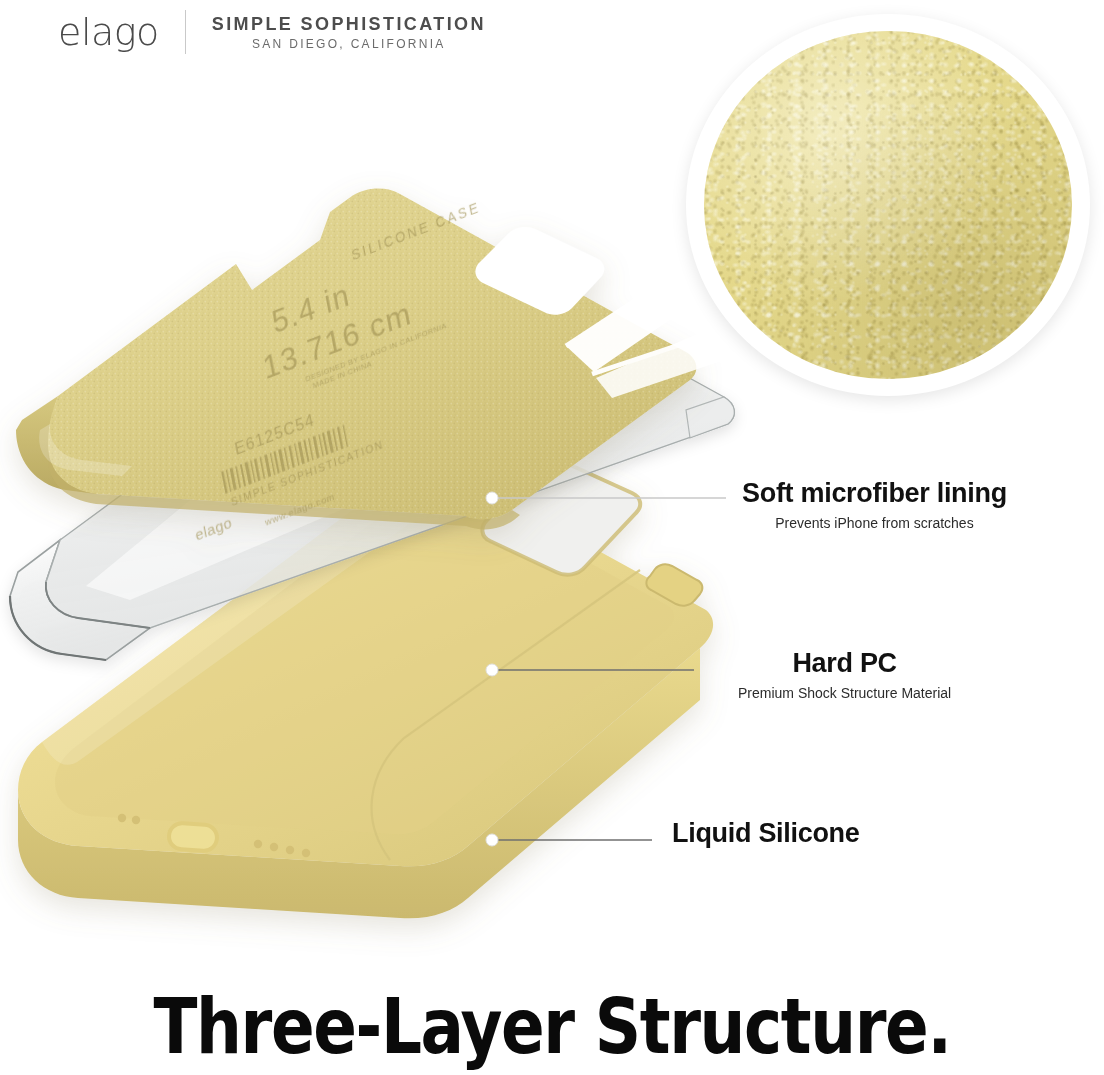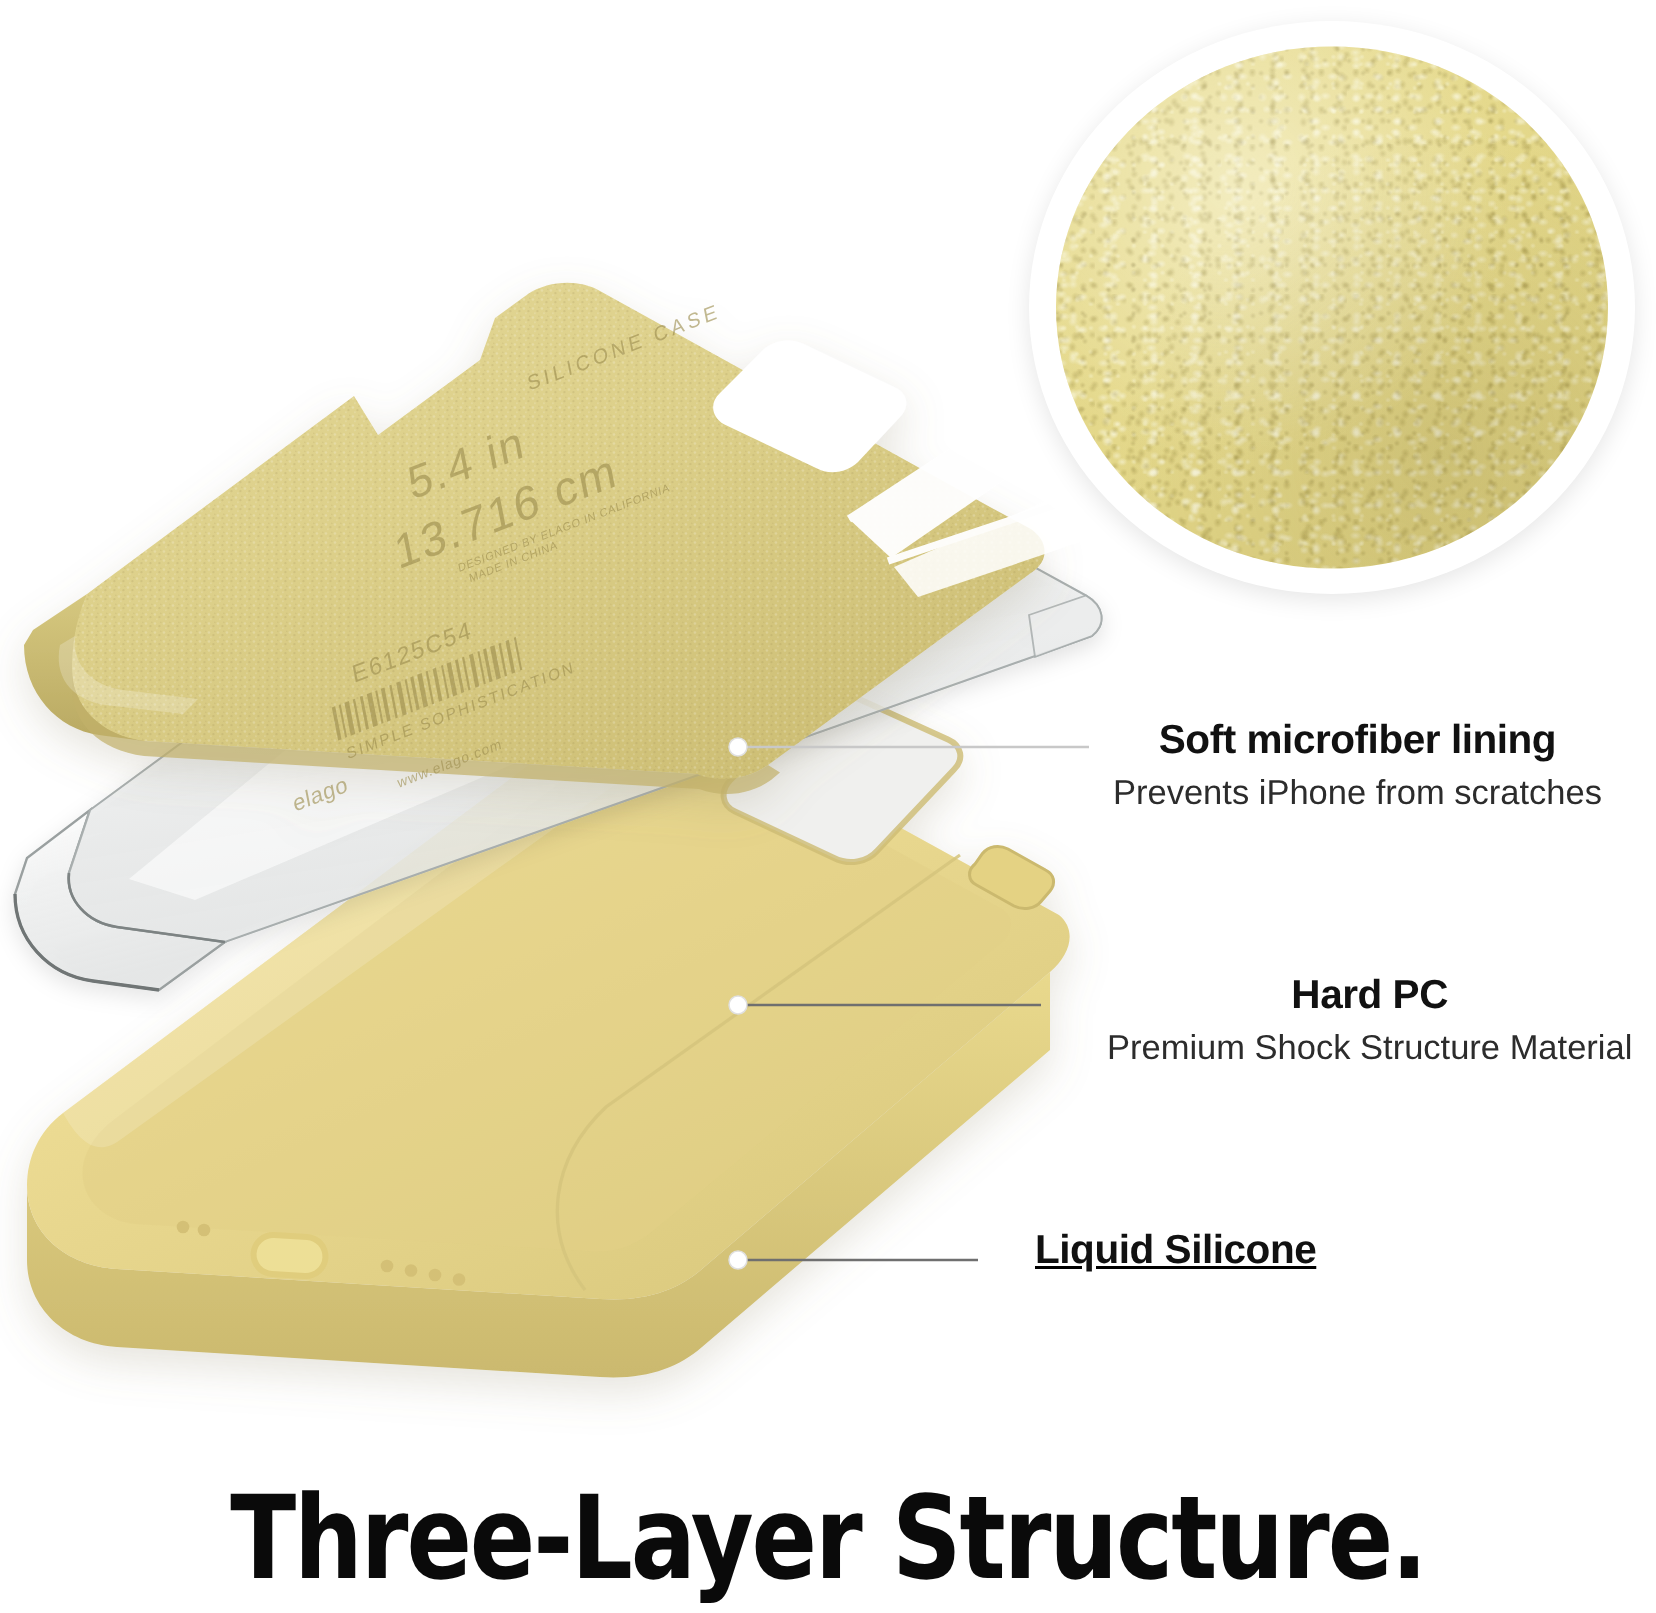--- a/index.html
+++ b/index.html
@@ -81,40 +81,48 @@
   
   .case-art{position:absolute;left:0;top:0;width:1104px;height:1075px;}
 
   
   .callout{position:absolute;text-align:center;}
   .callout-title{
     font-size:27px;font-weight:bold;color:#111111;line-height:1.12;letter-spacing:-0.3px;
     white-space:nowrap;
   }
   .callout-sub{
-    font-size:23px;font-weight:normal;color:#2c2c2c;line-height:1.2;margin-top:7px;
+    font-size:14px;font-weight:normal;color:#2c2c2c;line-height:1.2;margin-top:7px;
     white-space:nowrap;
   }
   #callout-0{left:742px;top:478px;}
   #callout-1{left:738px;top:648px;}
-  #callout-2{left:690px;top:818px;text-decoration:underline;}
+  #callout-2{left:672px;top:818px;}
 
   
   .headline{
     position:absolute;left:0;right:0;top:982px;text-align:center;
     font-family:"DejaVu Sans Condensed","Liberation Sans Narrow","Liberation Sans",sans-serif;
     font-weight:bold;font-size:77px;color:#0a0a0a;letter-spacing:-1.5px;
     transform:scaleX(0.93);transform-origin:center;
   }
 </style>
 </head>
 <body>
 
 <div class="stage">
 
+  <div class="header">
+    <div class="brand-logo">elago</div>
+    <div class="brand-divider"></div>
+    <div class="brand-text">
+      <div class="brand-tagline">SIMPLE SOPHISTICATION</div>
+      <div class="brand-location">SAN DIEGO, CALIFORNIA</div>
+    </div>
+  </div>
 
   <svg class="case-art" viewBox="0 0 1104 1075">
     <defs>
 
       <linearGradient id="gMicro" x1="0" y1="0" x2="0.75" y2="1">
         <stop offset="0" stop-color="#e3d796"></stop>
         <stop offset="0.45" stop-color="#ddd08a"></stop>
         <stop offset="1" stop-color="#cdbe74"></stop>
       </linearGradient>
       <linearGradient id="gMicroEdge" x1="0" y1="0" x2="0" y2="1">

